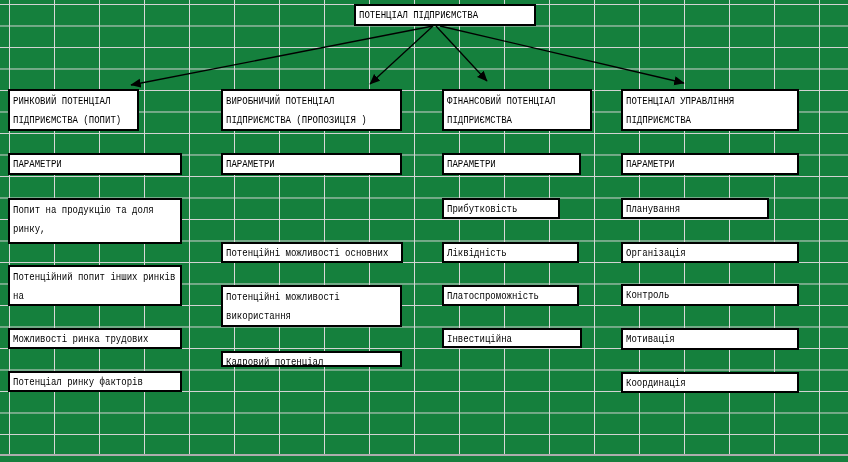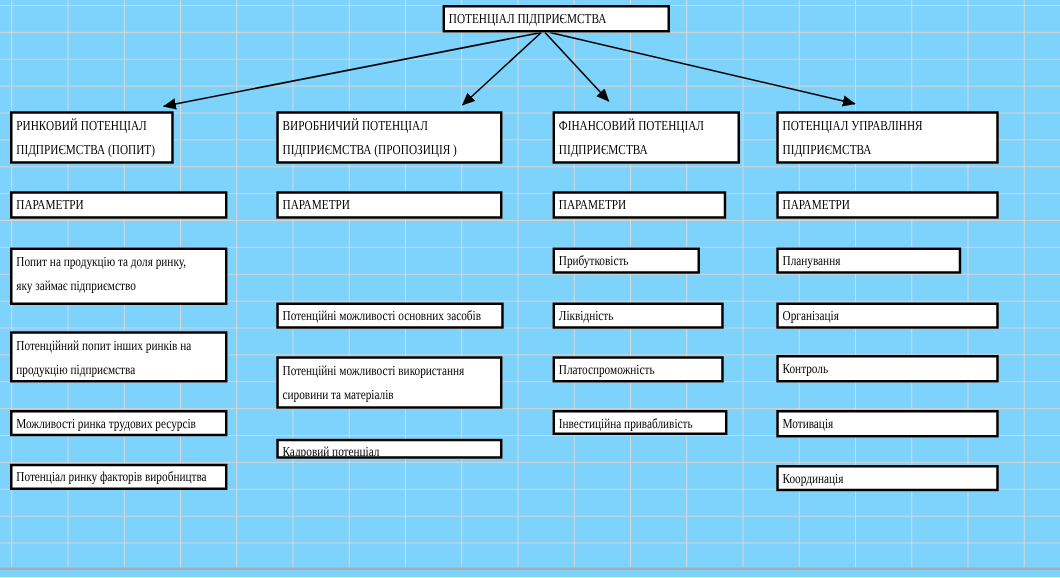--- a/index.html
+++ b/index.html
@@ -1,18 +1,18 @@
 <!DOCTYPE html>
 <html><head>
 <meta charset="utf-8">
 <style>
   html,body{margin:0;padding:0;background:#fff;}
   .canvas{
-    position:relative;width:848px;height:462px;background:#7dd3fc;
-    font-family:Liberation Serif, serif;color:#000;overflow:hidden;
+    position:relative;width:848px;height:462px;background:#15803d;
+    font-family:Liberation Mono, monospace;color:#000;overflow:hidden;
   }
   .grid{
     position:absolute;left:0;top:0;width:848px;height:454px;
     background-image:
       linear-gradient(to right,#d8d8d8 1px,transparent 1px),
       linear-gradient(to bottom,#d4d4d4 1px,transparent 1px);
     background-size:45px 21.5px;
     background-position:9px 4px;
     border-bottom:2px solid #adadad;
   }

